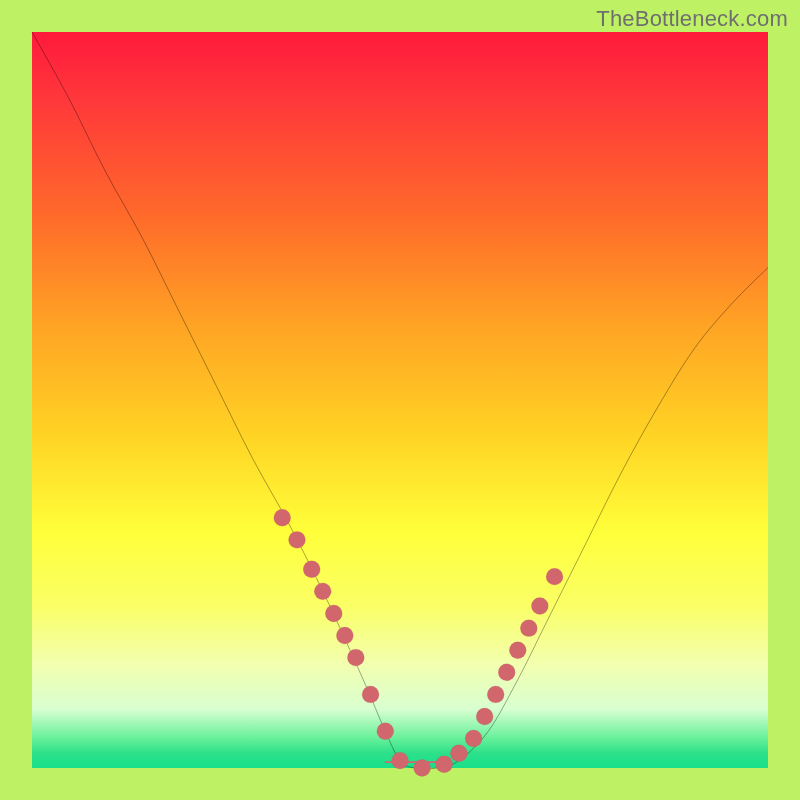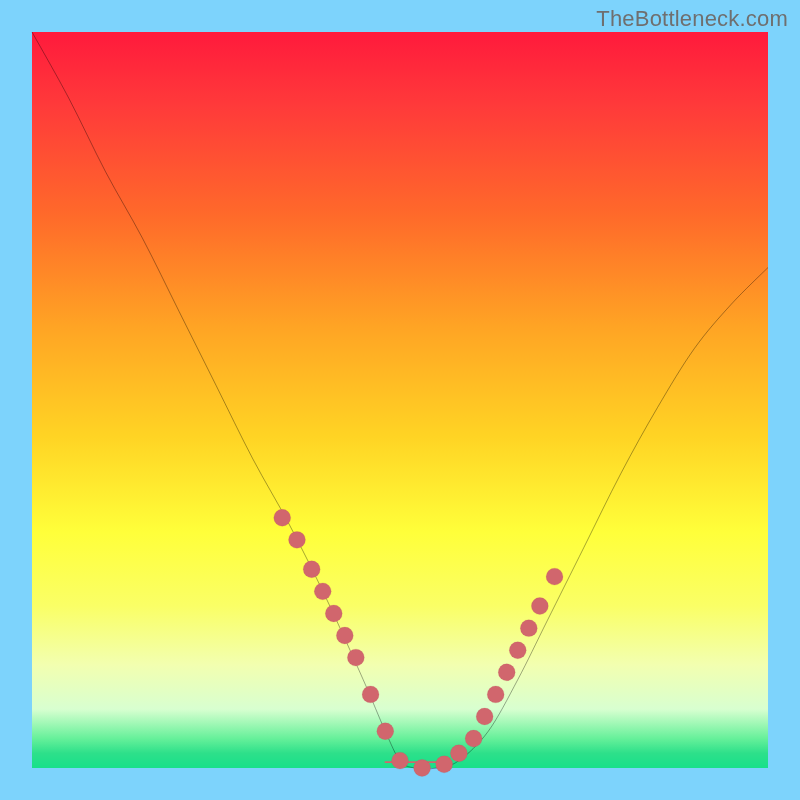--- a/index.html
+++ b/index.html
@@ -8,21 +8,21 @@
     width: 800px;
     height: 800px;
     overflow: hidden;
     background: #000;
     font-family: Arial, Helvetica, sans-serif;
   }
   .stage {
     position: relative;
     width: 800px;
     height: 800px;
-    background: #7dd3fc;
+    background: #bef264;
   }
   .plot {
     position: absolute;
     left: 32px;
     top: 32px;
     width: 736px;
     height: 736px;
     
     background: linear-gradient(to bottom,
       #ff1a3c 0%,

